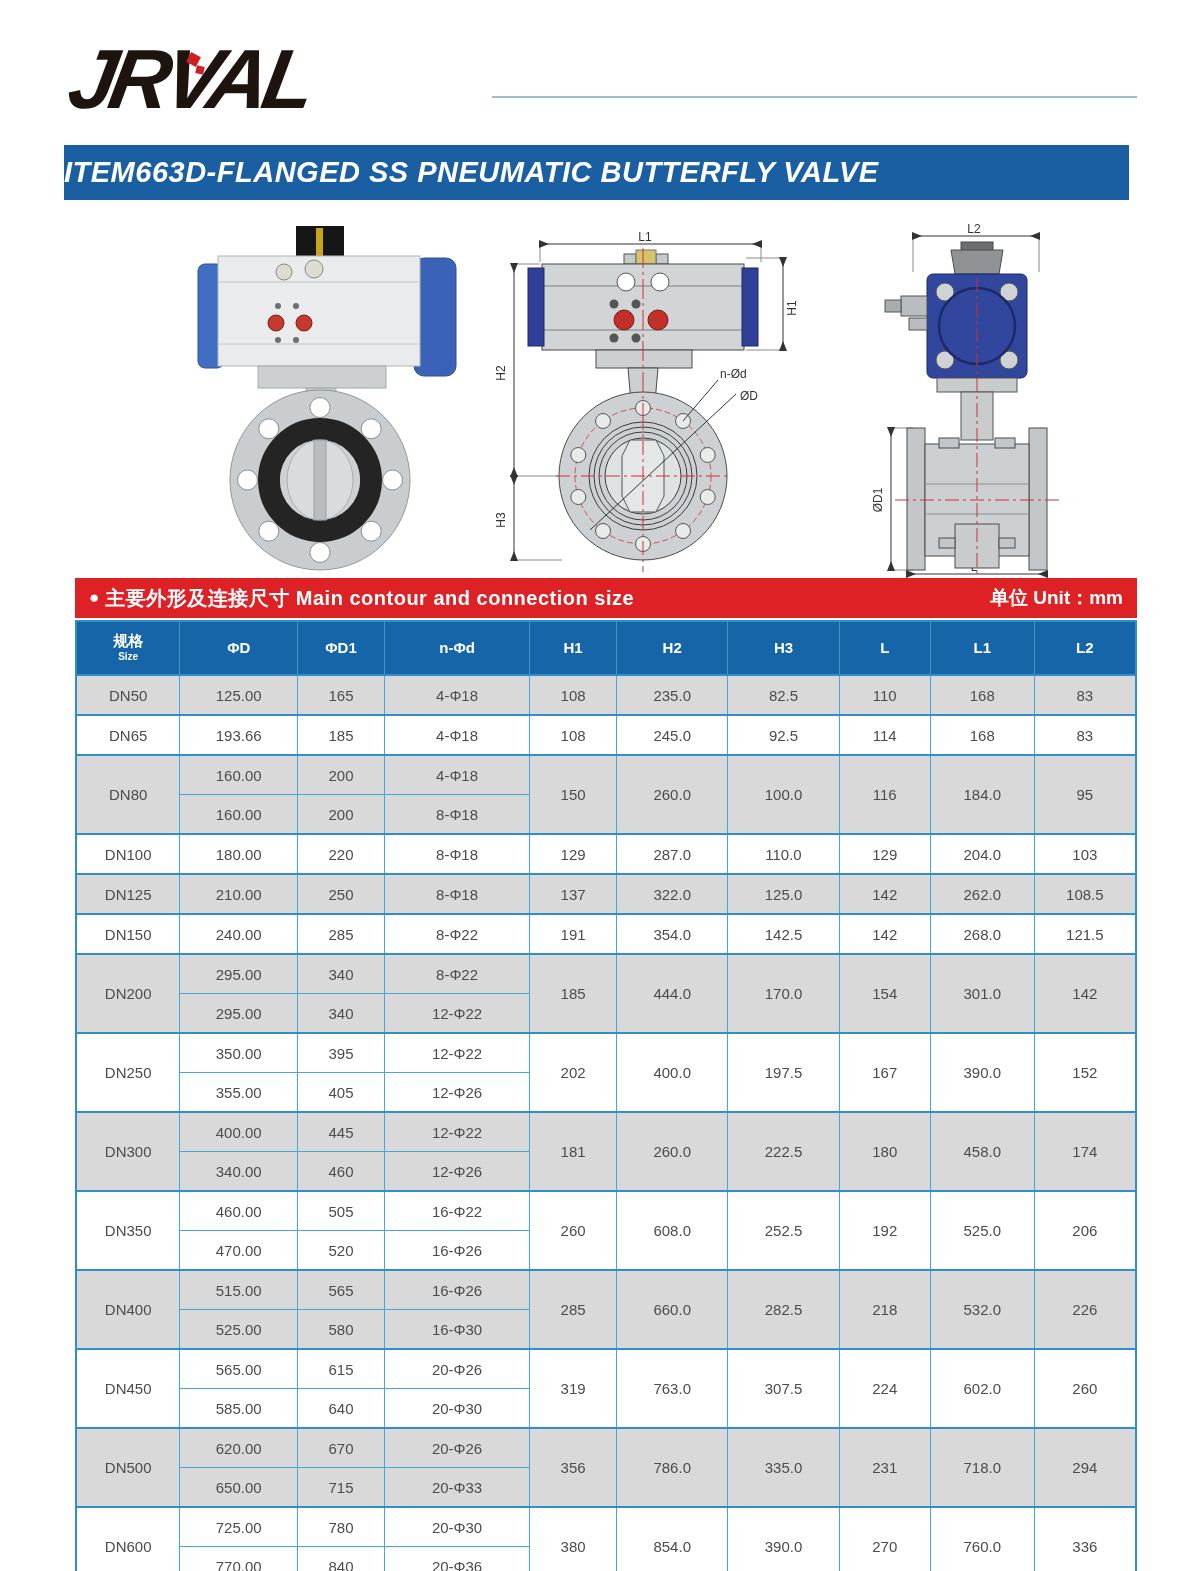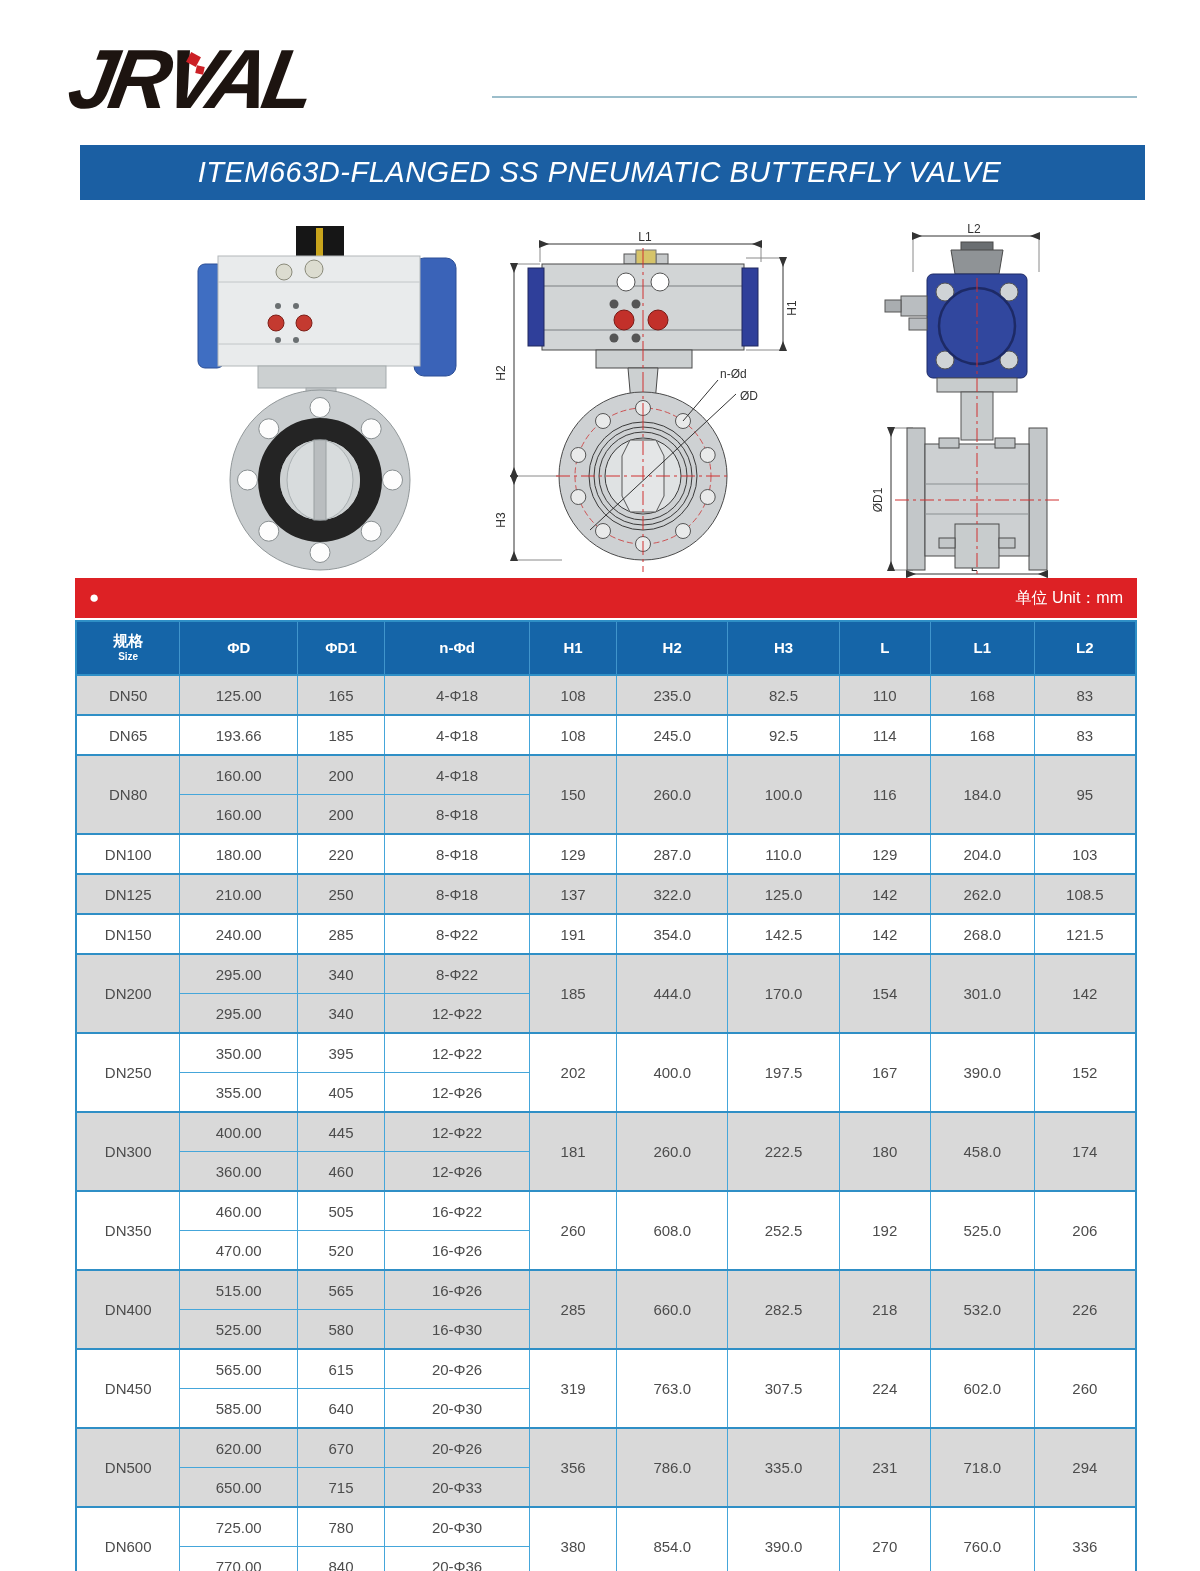--- a/index.html
+++ b/index.html
@@ -11,39 +11,39 @@
   .logo-text{font-family:"Liberation Sans",sans-serif;font-size:84px;font-weight:bold;
              font-style:italic;color:#1d1410;letter-spacing:-6px;transform:skewX(-10deg);
              display:inline-block;line-height:118px;}
   .logo-accent{position:absolute;left:118px;top:34px;width:11px;height:11px;background:#cc2026;
                transform:rotate(28deg);}
   .logo-accent2{position:absolute;left:126px;top:46px;width:8px;height:8px;background:#cc2026;
                transform:rotate(12deg);}
   .header-rule{position:absolute;left:492px;top:96px;width:645px;height:2px;background:#9cbecb;}
   .title-zh{position:absolute;top:100px;right:63px;font-family:"Liberation Serif",serif;
             font-size:28px;font-weight:600;color:#2878b8;letter-spacing:1px;}
-  .banner{position:absolute;left:80px;top:145px;width:1065px;height:55px;background:#1b5fa3;
-          color:#ffffff;text-align:center;line-height:55px;font-size:29px;font-weight:normal;
+  .banner{position:absolute;left:64px;top:145px;width:1065px;height:55px;background:#1b5fa3;
+          color:#ffffff;text-align:left;line-height:55px;font-size:29px;font-weight:bold;
           font-style:italic;letter-spacing:0.5px;padding:0;box-sizing:border-box;}
   .banner span{padding-right:26px;}
 
   
   .fig{position:absolute;}
   .fig-photo{left:178px;top:222px;}
   .fig-front{left:478px;top:228px;}
   .fig-side{left:843px;top:222px;}
   svg text{font-family:"Liberation Sans",sans-serif;}
   .dimtxt{font-size:12px;fill:#333333;}
 
   
   .section-bar{position:absolute;left:75px;top:578px;width:1062px;height:40px;background:#dd2125;
                color:#ffffff;display:flex;align-items:center;box-sizing:border-box;padding:0 14px;}
   .section-bar .bullet{font-size:17px;margin-right:6px;}
   .section-bar .sec-title{font-size:20px;font-weight:bold;letter-spacing:0.5px;}
-  .section-bar .sec-unit{margin-left:auto;font-size:16px;font-weight:normal;}
+  .section-bar .sec-unit{margin-left:auto;font-size:19px;font-weight:bold;}
 
   
   table.spec{position:absolute;left:75px;top:620px;width:1062px;border-collapse:collapse;
              table-layout:fixed;border:2px solid #2f8fc6;}
   table.spec th{background:#1565a8;color:#ffffff;font-size:15px;font-weight:bold;
                 border:1px solid #4095cc;height:52px;text-align:center;vertical-align:middle;
                 padding:0;line-height:1.25;}
   table.spec th .sub{font-size:10px;}
   table.spec td{border:1px solid #45a6da;font-size:15px;color:#4c4c4c;text-align:center;
                 vertical-align:middle;height:38px;padding:0;}
@@ -252,20 +252,21 @@
       </g>
       <g stroke="#d03030" stroke-width="1" stroke-dasharray="14 4 3 4">
         <line x1="134" y1="56" x2="134" y2="352"></line>
         <line x1="52" y1="278" x2="216" y2="278"></line>
       </g>
     </svg>
   </div>
 
   <div class="section-bar">
     <span class="bullet">●</span>
+    <span class="sec-title">主要外形及连接尺寸 Main contour and connection size</span>
     <span class="sec-unit">单位 Unit：mm</span>
   </div>
 
   <table class="spec">
     <colgroup>
       <col style="width:9.8%">
         <col style="width:11.1%">
         <col style="width:8.2%">
         <col style="width:13.7%">
       <col style="width:8.2%">
@@ -410,21 +411,21 @@
           <td>445</td>
           <td>12-Φ22</td>
           <td rowspan="2">181</td>
           <td rowspan="2">260.0</td>
           <td rowspan="2">222.5</td>
           <td rowspan="2">180</td>
           <td rowspan="2">458.0</td>
           <td rowspan="2">174</td>
         </tr>
         <tr class="gray">
-          <td>360.00</td>
+          <td>340.00</td>
           <td>460</td>
           <td>12-Φ26</td>
         </tr>
         <tr class="white group-start">
           <td rowspan="2">DN350</td>
           <td>460.00</td>
           <td>505</td>
           <td>16-Φ22</td>
           <td rowspan="2">260</td>
           <td rowspan="2">608.0</td>

